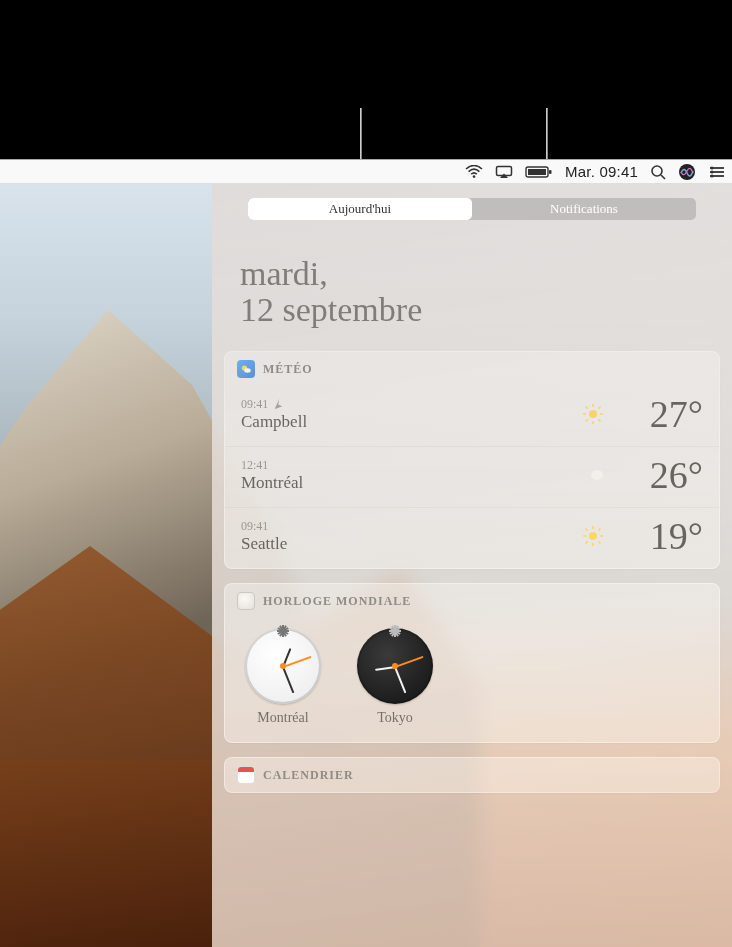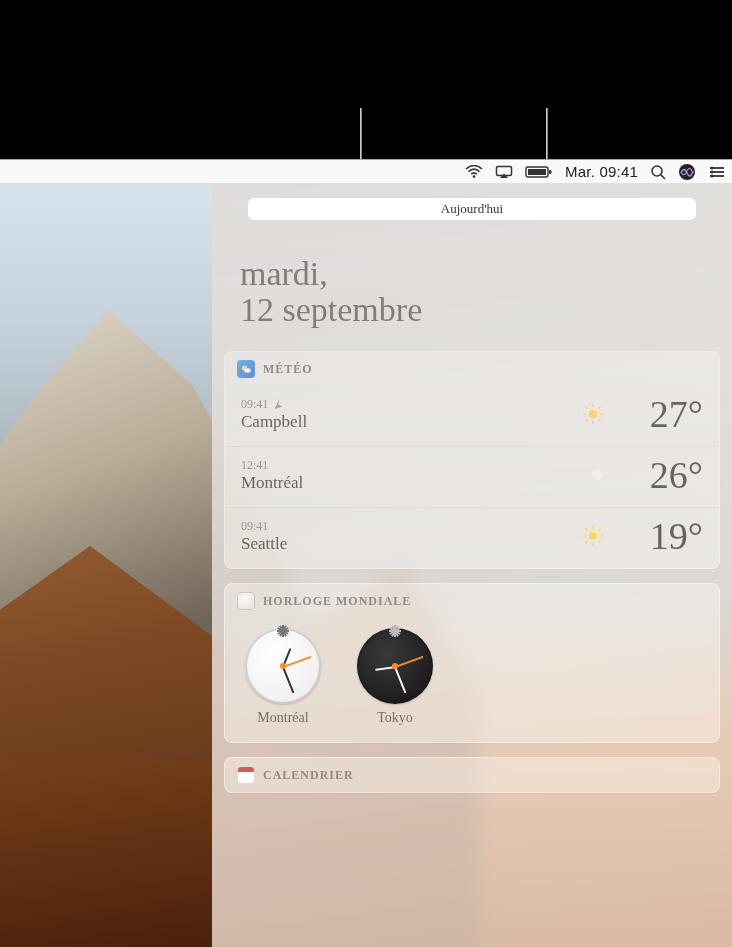--- a/index.html
+++ b/index.html
@@ -220,20 +220,21 @@
             <circle cx="4" cy="3" r="1.6" fill="#333"></circle>
             <circle cx="4" cy="7" r="1.6" fill="#333"></circle>
             <circle cx="4" cy="11" r="1.6" fill="#333"></circle>
           </svg>
       </span>
     </div>
 
     <div class="nc">
       <div class="tabs">
         <div class="tab active">Aujourd'hui</div>
+        <div class="tab">Notifications</div>
       </div>
 
       <div class="date-head">
         <div class="dow">mardi,</div>
         <div class="dom">12 septembre</div>
       </div>
 
       <div class="widget">
         <div class="widget-head">
           <span class="app-icon weather-icon-bg">

